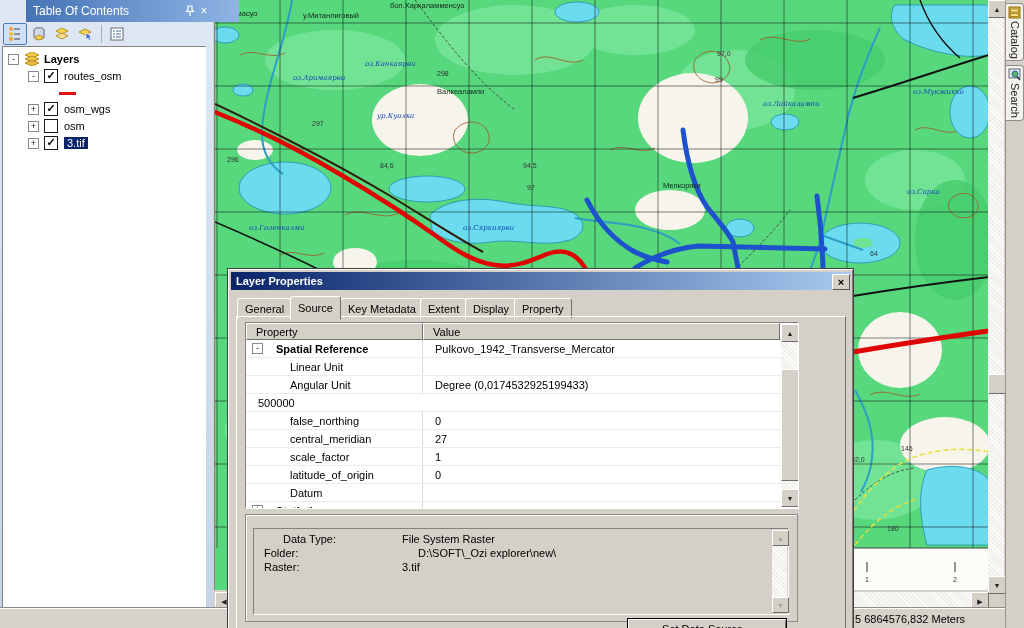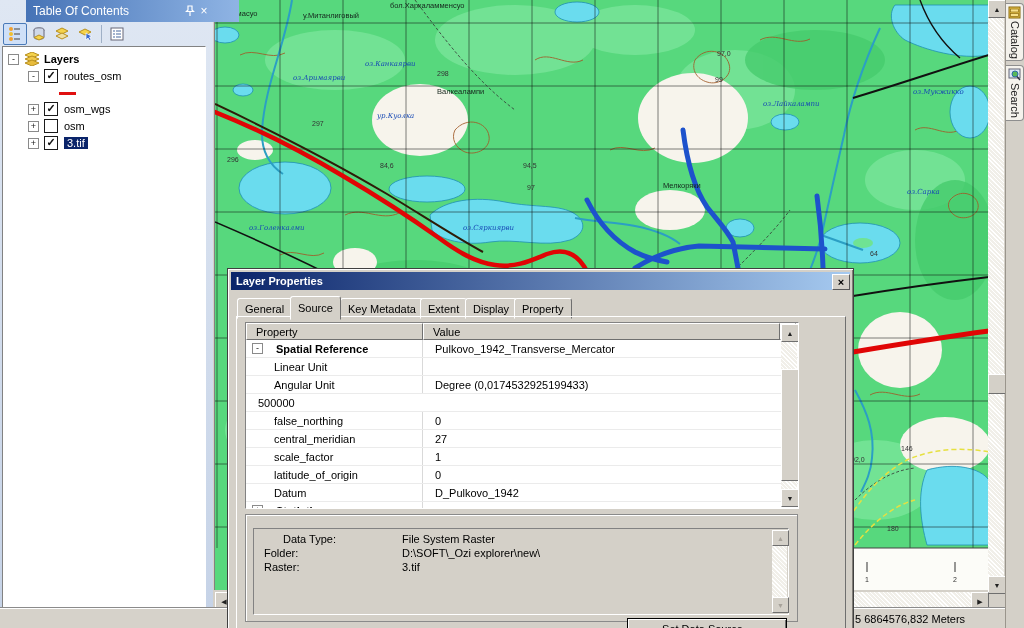--- a/index.html
+++ b/index.html
@@ -65,21 +65,21 @@
   .hcell{background:#d4d0c8;border:1px solid;border-color:#fff #6f6f6f #6f6f6f #fff;box-sizing:border-box;
     padding-left:9px;display:flex;align-items:center;color:#000;}
   .hprop{width:177px;}
   .hval{width:357px;}
   .hfill{width:16px;background:#d4d0c8;border:1px solid;border-color:#fff #6f6f6f #6f6f6f #fff;box-sizing:border-box;}
   .grow{display:flex;height:17px;border-bottom:1px solid #ebebeb;align-items:center;}
   .gprop{width:177px;box-sizing:border-box;display:flex;align-items:center;height:100%;border-right:1px solid #d9d9d9;}
   .gval{flex:1;padding-left:12px;color:#000;}
   .gexp{margin-left:6px;}
   .gb{font-weight:bold;margin-left:8px;}
-  .gind{padding-left:28px;}
+  .gind{padding-left:44px;}
   #gsb{right:1px;top:18px;bottom:1px;width:16px;}
   
   #dsgroup{left:17px;top:245px;width:551px;height:106px;border:1px solid #8a8a8a;
     box-shadow:inset 1px 1px 0 #fff;}
   #dslabel{left:6px;top:-7px;background:#d4d0c8;padding:0 4px;color:#000;margin-top:46px;}
   #dsinner{left:7px;top:13px;width:534px;height:85px;background:#d4d0c8;border:1px solid;
     border-color:#828282 #fff #fff #828282;}
   .dsline{position:absolute;left:10px;color:#000;}
   .dsval{position:absolute;left:148px;color:#000;}
   #setbtn{left:399px;top:349px;width:160px;height:23px;background:#d4d0c8;border:1px solid #000;
@@ -421,21 +421,20 @@
     <div class="grow">
         <div class="gprop gind">
           <span>latitude_of_origin</span>
         </div>
         <div class="gval">0</div>
       </div>
     <div class="grow">
         <div class="gprop gind">
           <span>Datum</span>
         </div>
-        <div class="gval">D_Pulkovo_1942</div>
       </div>
     <div class="grow">
         <div class="gprop">
           <span class="expb gexp">+</span>
           <span class="gb">Statistics</span>
         </div>
         <div class="gval"></div>
       </div>
     <div id="gsb" class="strack">
       <div class="sbtn" style="left:0;top:-17px;width:16px;height:16px;">▲</div>
@@ -443,21 +442,21 @@
       <div class="sbtn" style="left:0;bottom:0;width:16px;height:16px;">▼</div>
     </div>
   </div>
 
   <div id="dsgroup" class="abs">
     <span id="dslabel" class="abs">Data Source</span>
     <div id="dsinner" class="abs">
       <span class="dsline" style="top:4px;padding-left:19px;">Data Type:</span>
       <span class="dsval" style="top:4px;">File System Raster</span>
       <span class="dsline" style="top:18px;">Folder:</span>
-      <span class="dsval" style="top:18px;">D:\SOFT\_Ozi explorer\new\</span>
+      <span class="dsval" style="top:18px;margin-left:16px;">D:\SOFT\_Ozi explorer\new\</span>
       <span class="dsline" style="top:32px;">Raster:</span>
       <span class="dsval" style="top:32px;">3.tif</span>
       <div class="strack" style="right:1px;top:1px;bottom:1px;width:15px;">
         <div class="sbtn gray" style="left:0;top:0;width:15px;height:14px;">▲</div>
         <div class="sbtn gray" style="left:0;bottom:0;width:15px;height:14px;">▼</div>
       </div>
     </div>
   </div>
 
   <div id="setbtn" class="abs">

